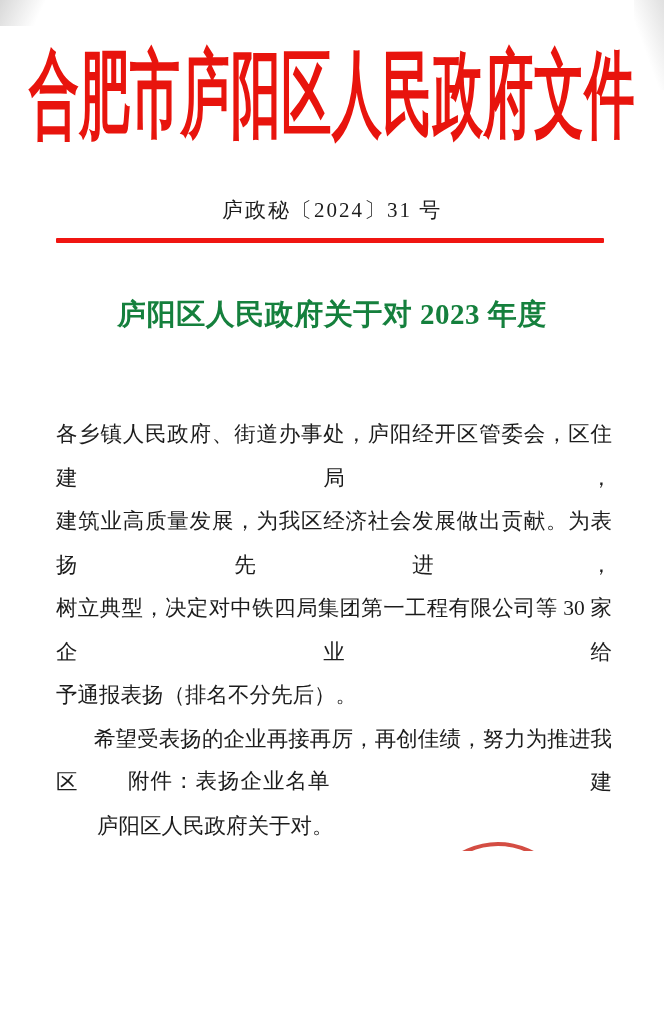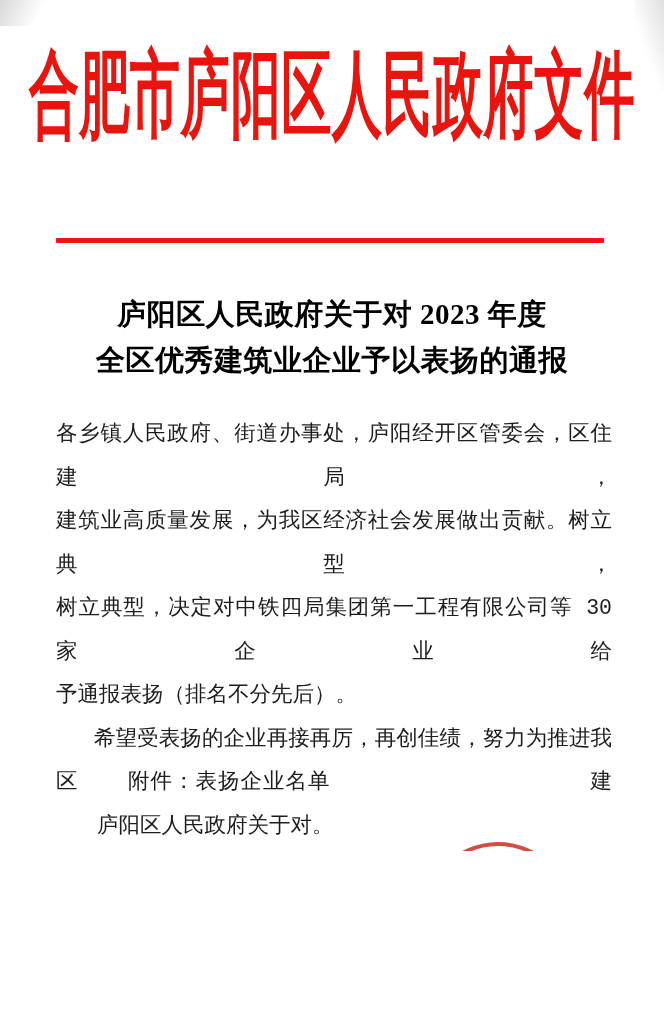--- a/index.html
+++ b/index.html
@@ -27,27 +27,27 @@
     position:absolute; top:196px; left:0; width:100%;
     text-align:center; font-size:21px; letter-spacing:2px; color:#1c1c1c;
   }
   .red-divider {
     position:absolute; top:238px; left:56px; width:548px; height:5px;
     background:#f01511; border-radius:1px;
   }
   .doc-title {
     position:absolute; top:291px; left:0; width:100%;
     text-align:center; font-weight:bold; font-size:29px; line-height:46px;
-    color:#000000; letter-spacing:0.5px;
+    color:#15803d; letter-spacing:0.5px;
   }
   .doc-body {
     position:absolute; top:413px; left:56px; width:556px;
     font-size:21.5px; line-height:43.5px; color:#1c1c1c;
   }
-  .bline { text-align:left;font-family:Liberation Mono, monospace; }
+  .bline { text-align:left; }
   .bline.j { text-align:justify; text-align-last:justify; text-justify:inter-character; }
   .bline.ind { text-indent:38px; }
   .bline.ind2 { text-indent:41px; }
   .attachment {
     position:absolute; top:766px; left:128px;
     font-size:21.5px; letter-spacing:1px; color:#1c1c1c;
   }
   
   .seal { position:absolute; left:418px; top:842px; width:160px; height:170px; }
   .seal-ring {
@@ -89,31 +89,31 @@
 </head>
 <body>
 
 <div class="page">
 
   <div class="corner-shade-left"></div>
   <div class="corner-shade-right"></div>
 
   <div class="doc-header">合肥市庐阳区人民政府文件</div>
 
+  <div class="doc-number">庐政秘〔2024〕31 号</div>
 
   <div class="red-divider"></div>
 
   <div class="doc-title">
     <div>庐阳区人民政府关于对 2023 年度</div>
-    <div>全区优秀建筑业企业予以表扬的通报</div>
   </div>
 
   <div class="doc-body">
     <div class="bline j">各乡镇人民政府、街道办事处，庐阳经开区管委会，区住建局，</div>
-    <div class="bline j">建筑业高质量发展，为我区经济社会发展做出贡献。树立典型，</div>
+    <div class="bline j">建筑业高质量发展，为我区经济社会发展做出贡献。为表扬先进，</div>
     <div class="bline j">树立典型，决定对中铁四局集团第一工程有限公司等 30 家企业给</div>
     <div class="bline">予通报表扬（排名不分先后）。</div>
     <div class="bline j ind">希望受表扬的企业再接再厉，再创佳绩，努力为推进我区建</div>
     <div class="bline ind2">庐阳区人民政府关于对。</div>
   </div>
 
   <div class="attachment">附件：表扬企业名单</div>
 
   <div class="seal">
     <div class="seal-ring"></div>

